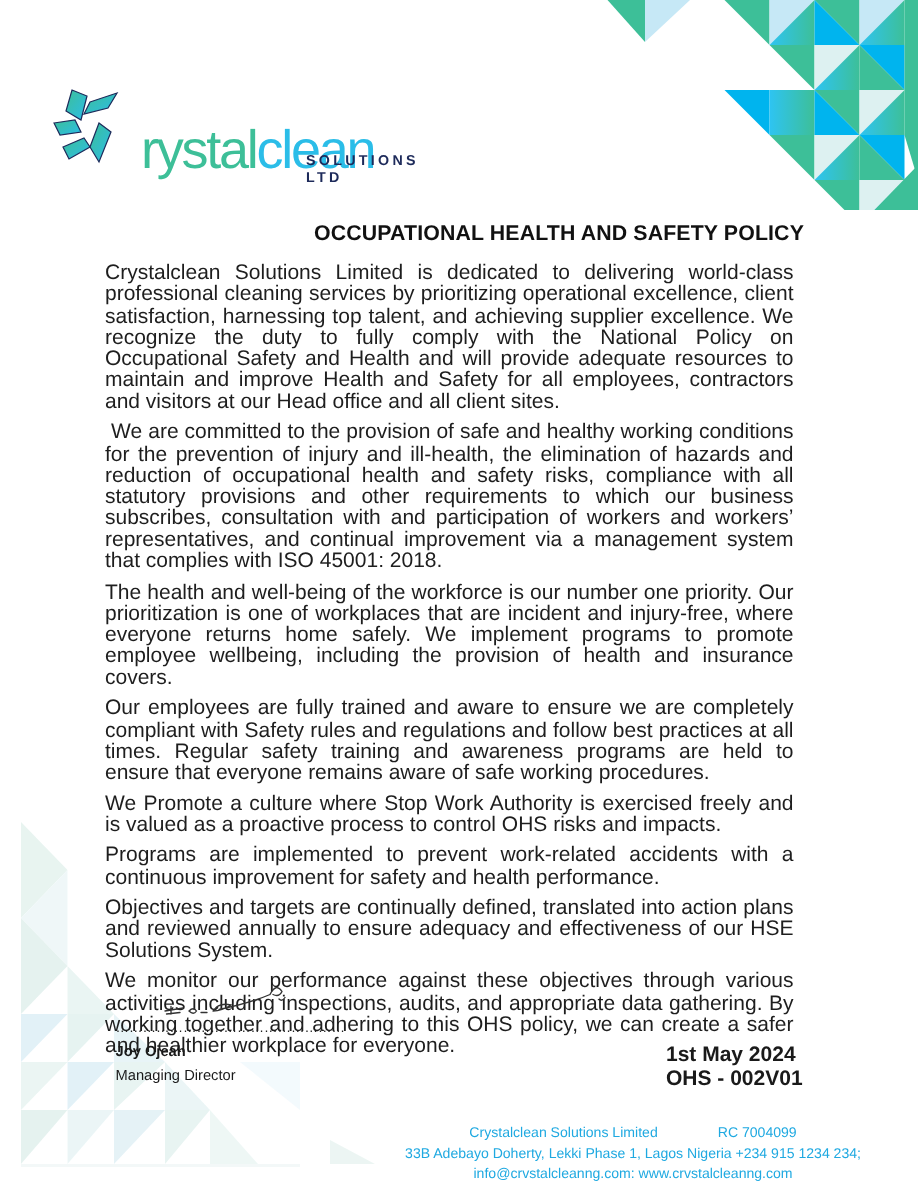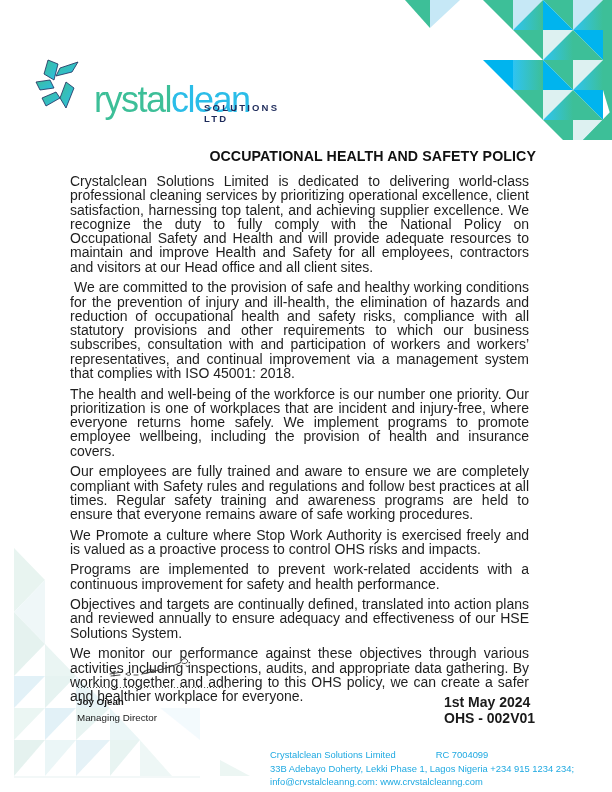--- a/index.html
+++ b/index.html
@@ -18,21 +18,21 @@
   .title { position: absolute; left: 0; width: 536px; top: 148px; text-align: right; font-weight: bold;
            font-size: 14.2px; color: #111; letter-spacing: 0.1px; }
   .body { position: absolute; left: 70px; top: 174px; width: 459px; font-size: 14px; line-height: 14.3px;
           text-align: justify; color: #1e1e1e; }
   .body p { margin: 0 0 6.2px 0; }
   .sig-img { position: absolute; left: 102px; top: 654px; width: 95px; height: 26px; }
   .dots { position: absolute; left: 77px; top: 680px; font-size: 9px; letter-spacing: 0px; color: #222; }
   .signer { position: absolute; left: 77px; top: 694px; font-size: 9.8px; line-height: 16px; }
   .signer .name { font-weight: bold; }
   .docinfo { position: absolute; left: 424px; top: 694px; font-size: 14px; line-height: 16px; font-weight: bold; margin-left: 20px; }
-  .footer { position: absolute; right: 38px; top: 748px; text-align: left; font-size: 9.4px; line-height: 13.5px; color: #1fa9e1; }
+  .footer { position: absolute; right: 38px; top: 748px; text-align: center; font-size: 9.4px; line-height: 13.5px; color: #1fa9e1; }
   .footer .rc { display: inline-block; margin-left: 40px; }
 </style>
 </head>
 <body>
 
 <div class="page">
 
   <svg class="deco-tr" viewBox="0 0 612 140">
     <defs>
       <linearGradient id="gsky" x1="0" x2="1" y1="0" y2="0">

